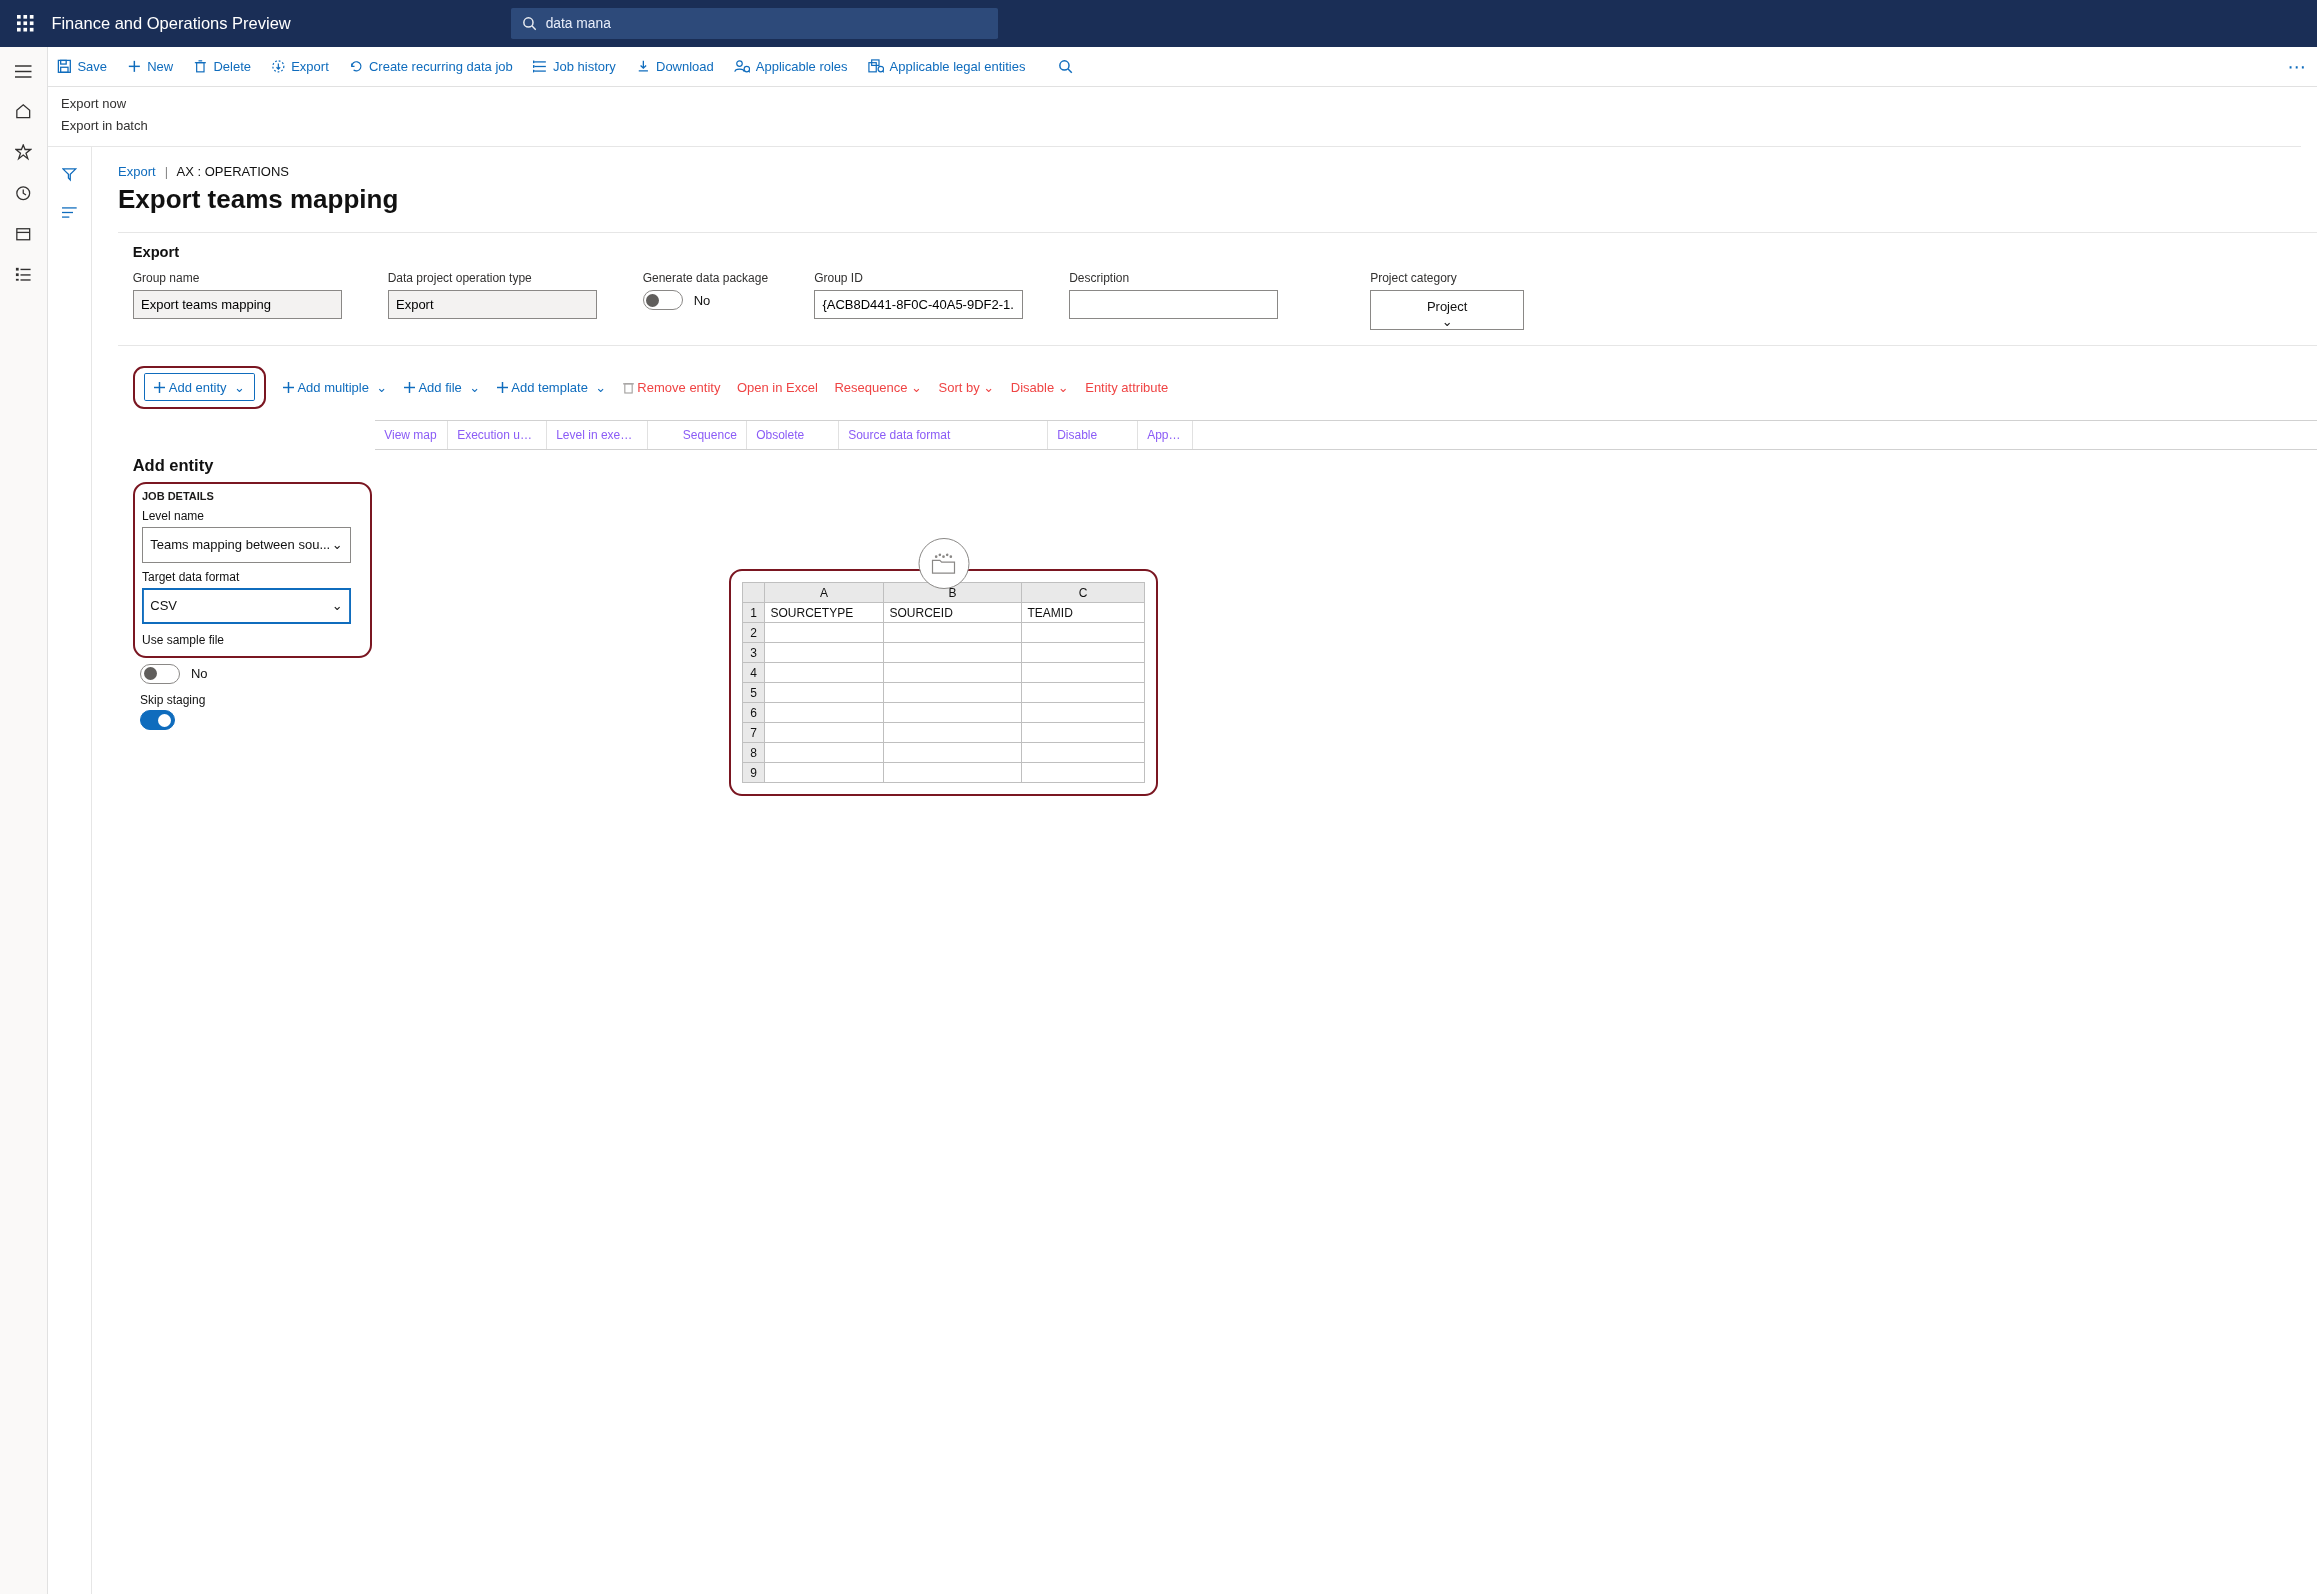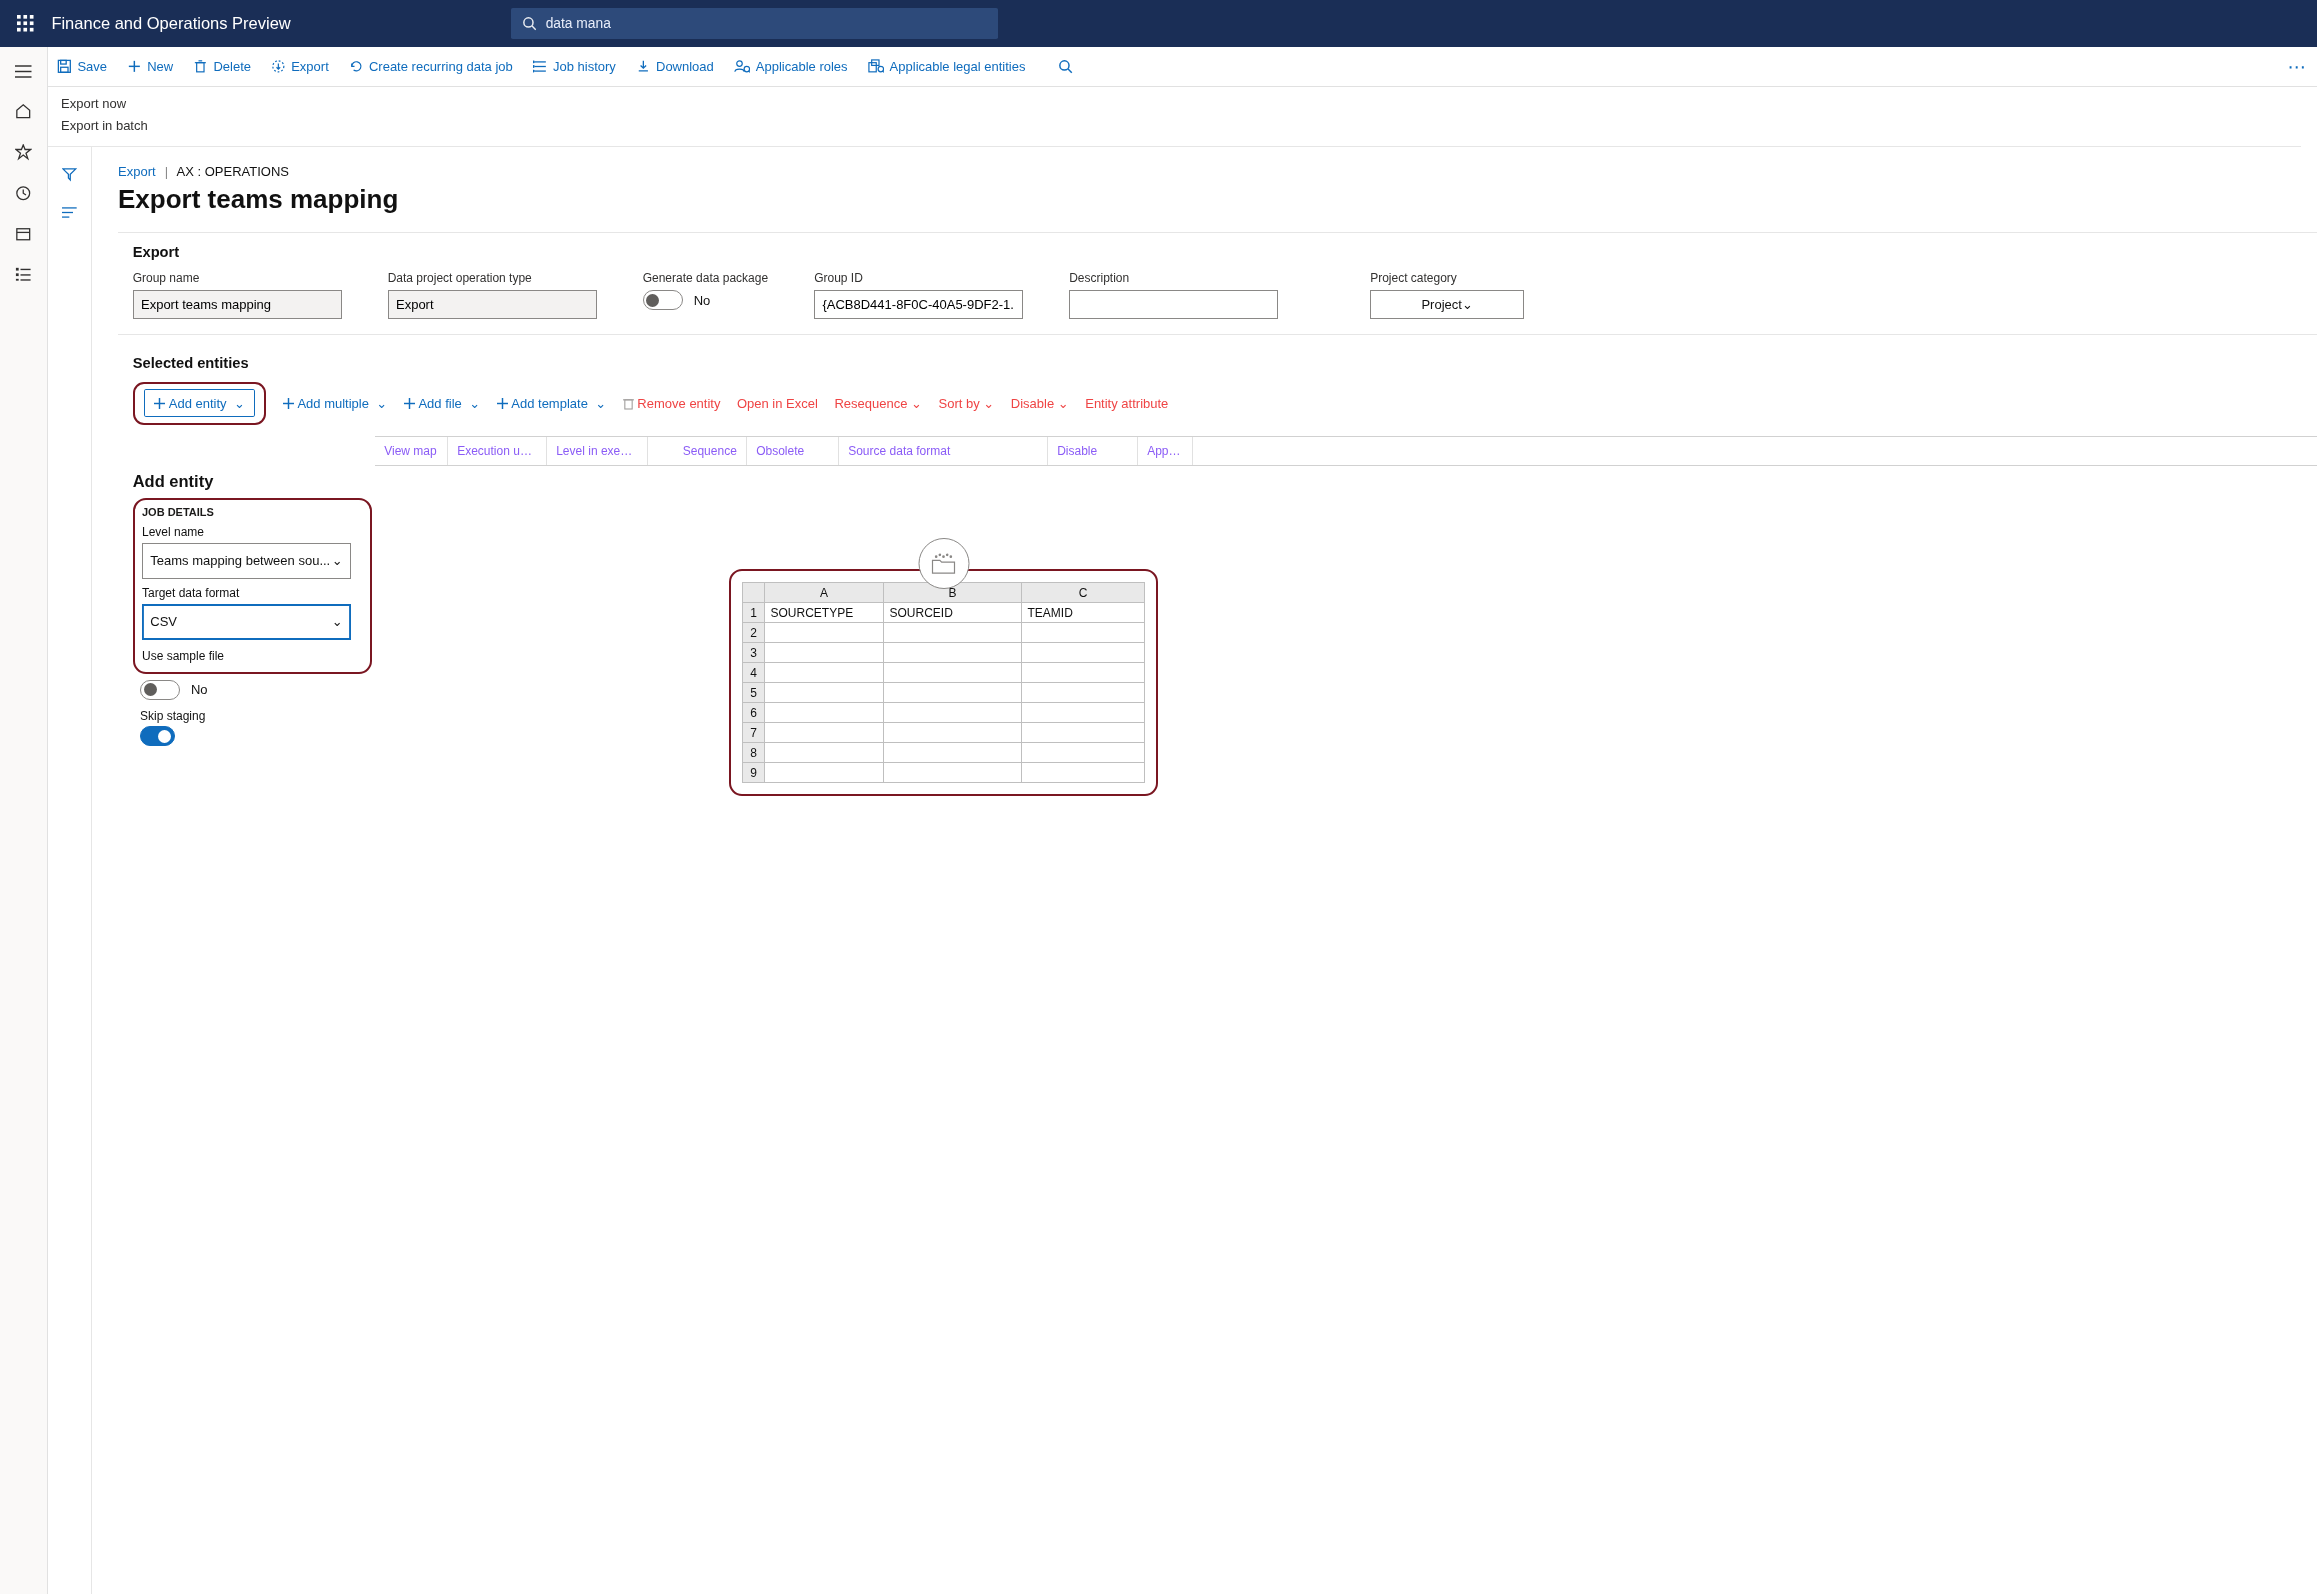--- a/index.html
+++ b/index.html
@@ -26,21 +26,21 @@
 .crumb-row .blue { color: #0f6cbd; }
 .crumb-row .sep { color: #888; margin: 0 5.5px; }
 .page-title { font-size: 26px; font-weight: 600; margin-top: 5.5px; margin-bottom: 16.5px; }
 .section { border: 0.9px solid #e6e6e6; border-left: none; border-right: none; margin-bottom: 14.7px; }
 .section-head { font-weight: 600; font-size: 14.7px; padding: 11px 14.7px; }
 .form-row { display: flex; flex-wrap: wrap; padding: 0 14.7px 14.7px 14.7px; gap: 24px 46px; }
 .form-group { display: flex; flex-direction: column; }
 .form-group label { font-size: 12px; color: #323130; margin-bottom: 5.5px; }
 .text-input { height: 29px; border: 0.9px solid #8a8886; padding: 0 7.3px; font-size: 13px; width: 209px; background: #fff; }
 .text-input.ro { background: #f3f2f1; }
-.select-input { height: 29px; border: 0.9px solid #8a8886; padding: 0 7.3px; font-size: 13px; width: 154px; background: #fff; display: flex; align-items: center; justify-content: center; cursor: pointer; }
+.select-input { height: 40px; border: 0.9px solid #8a8886; padding: 0 7.3px; font-size: 13px; width: 154px; background: #fff; display: flex; align-items: center; justify-content: flex-end; cursor: pointer; flex-direction: column; }
 .toggle-row { display: flex; align-items: center; text-align: center; }
 .toggle { width: 40px; height: 20px; border-radius: 20px; border: 0.9px solid #8a8886; background: #fff; position: relative; margin-right: 11px; cursor: pointer; }
 .toggle::after { content: ""; position: absolute; width: 13px; height: 13px; border-radius: 50%; background: #605e5c; top: 2.8px; left: 2.8px; }
 .toggle.on { background: #0f6cbd; border-color: #0f6cbd; }
 .toggle.on::after { background: #fff; left: auto; right: 2.8px; }
 .sel-entities-head { font-weight: 600; font-size: 14.7px; padding: 5.5px 14.7px; }
 .entity-toolbar { display: flex; align-items: center; padding: 5.5px 14.7px; gap: 16.5px; }
 .entity-toolbar .eaction { display: inline-flex; align-items: center; color: #0f6cbd; font-size: 13px; cursor: pointer; }
 .entity-toolbar .eaction.disabled { color: #ef4444; cursor: default; }
 .entity-toolbar .eaction .chev { margin-left: 3.7px; }
@@ -280,21 +280,20 @@
         <div class="form-group" style="margin-left:46px;">
           <label>Project category</label>
           <div class="select-input">
             <span>Project</span>
             <span>⌄</span>
           </div>
         </div>
       </div>
     </div>
 
-    <div class="sel-entities-head">Selected entities</div>
 
     <div class="entity-toolbar">
       <span class="highlight-box">
         <span class="eaction add-entity-btn">
           <svg width="11" height="11" viewBox="0 0 12 12" stroke="#0f6cbd" stroke-width="1.6">
               <line x1="6" y1="0" x2="6" y2="12"></line>
               <line x1="0" y1="6" x2="12" y2="6"></line>
             </svg>
           <span style="margin:0 3.7px">Add entity</span>
           <span class="chev">⌄</span>

